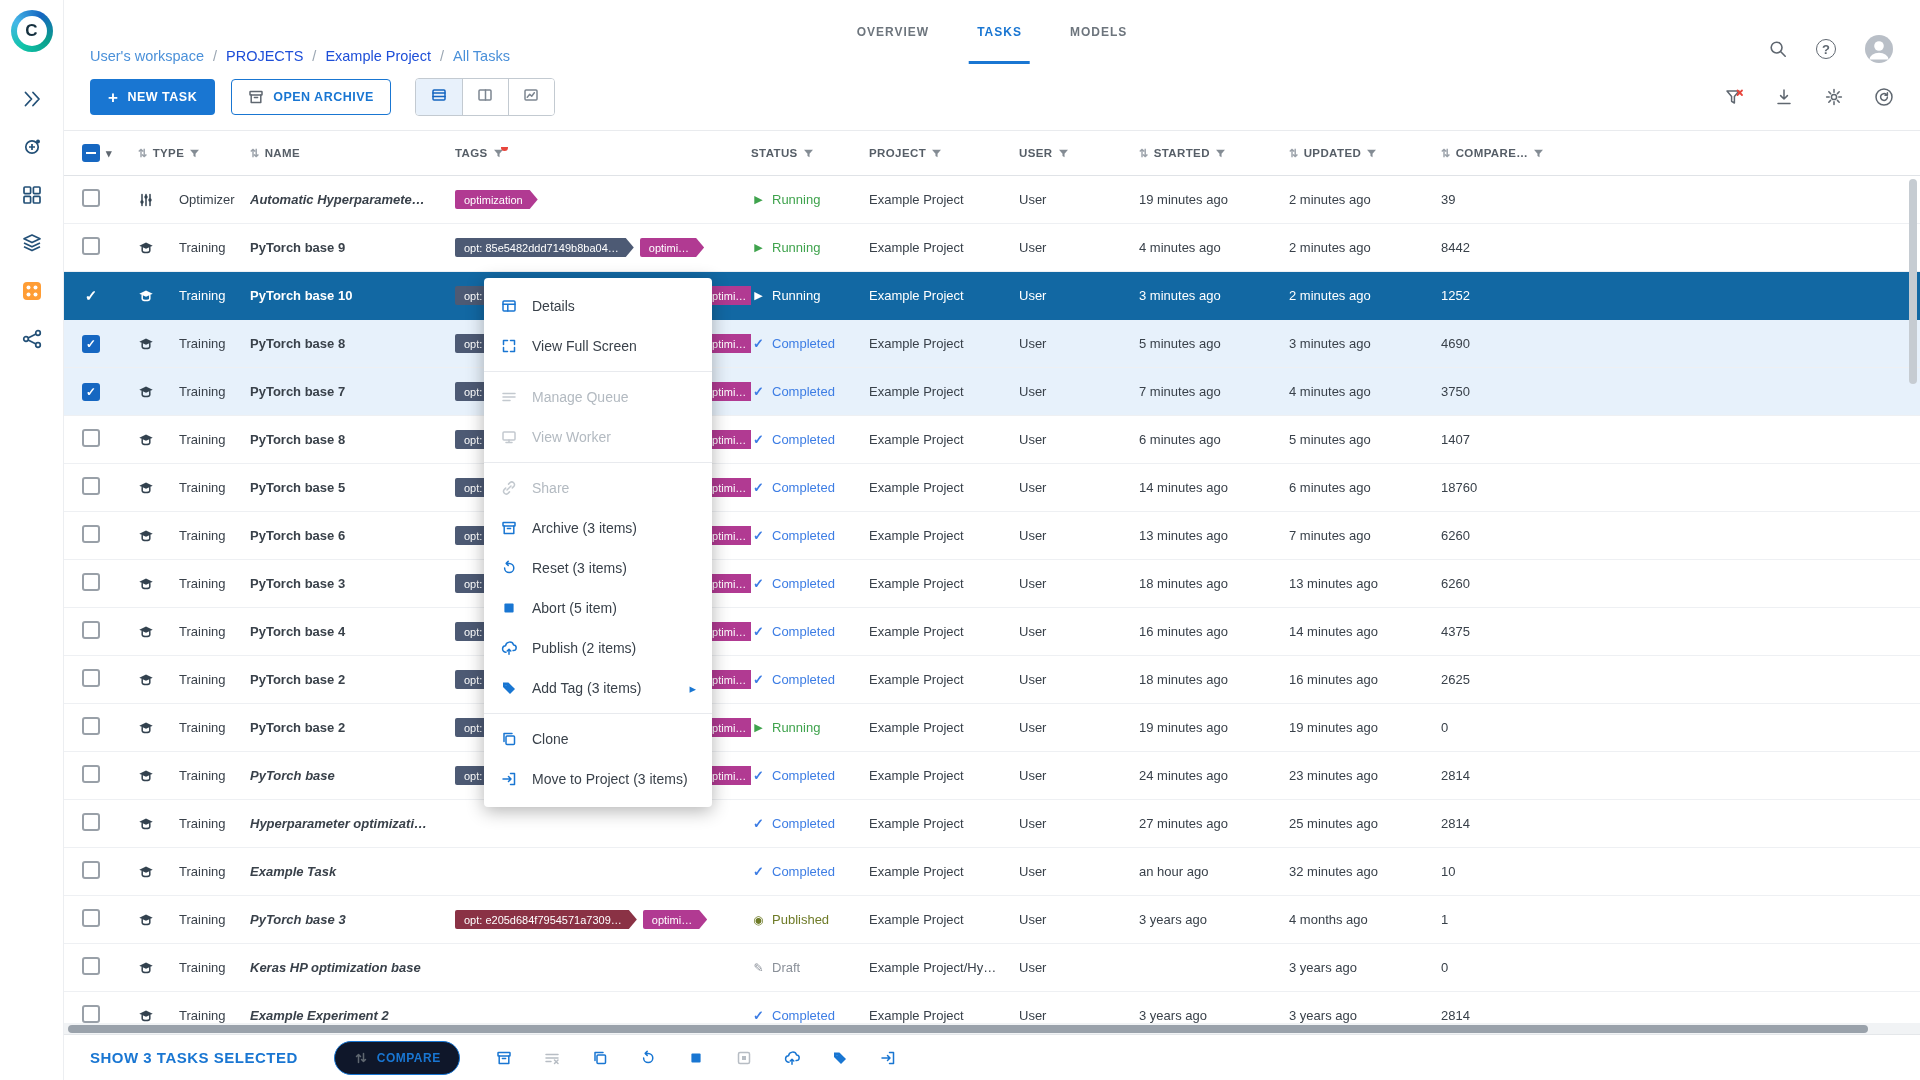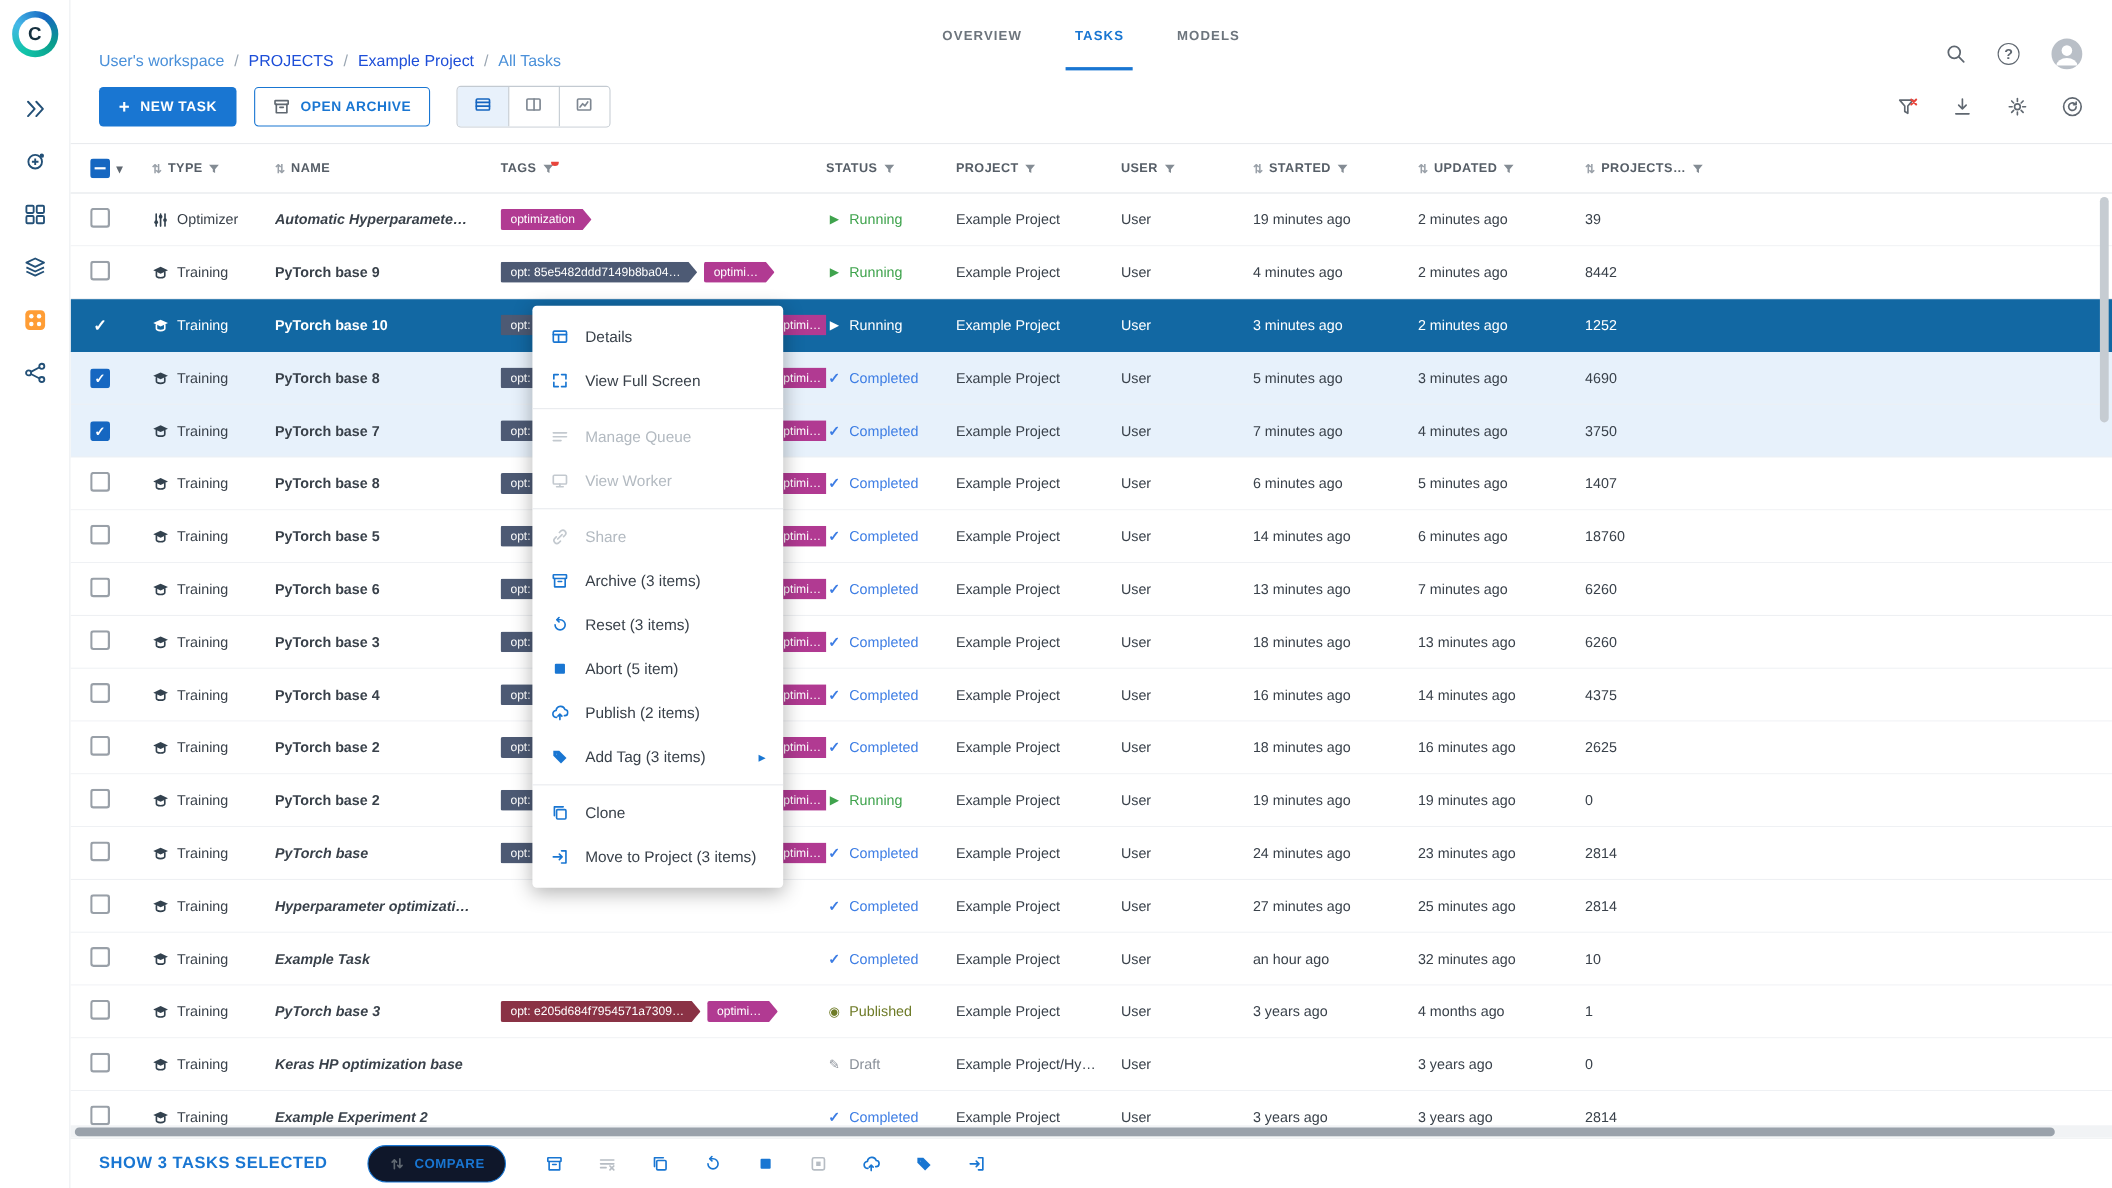--- a/index.html
+++ b/index.html
@@ -65,21 +65,21 @@
   .funnel{display:inline-flex;position:relative;color:#848c94}
   .fdot{position:absolute;right:-4px;top:-4px;width:7px;height:7px;border-radius:50%;background:#e8453c}
   .caret{color:#5f6770;font-size:11px;cursor:pointer}
 
   .tbl{flex:1;position:relative;overflow:hidden}
   .trow{display:grid;grid-template-columns:var(--cols);align-items:center;height:48px;padding-left:18px;
     border-bottom:1px solid #eef0f3;font-size:13px;background:#fff;cursor:pointer}
   .trow.checked{background:#e7f1fb}
   .trow.selected{background:#1268a3;color:#fff;border-bottom-color:#1268a3}
   .cell{overflow:hidden;white-space:nowrap;text-overflow:ellipsis;padding-right:10px}
-  .c-type{display:flex;align-items:center;gap:7px;color:#39414a}
+  .c-type{display:flex;align-items:center;gap:25px;color:#39414a}
   .ticn{color:#33424f;display:inline-flex}
   .selected .c-type,.selected .ticn{color:#fff}
   .c-name{font-weight:bold}
   .c-name.it{font-style:italic}
   .c-tags{display:flex;align-items:flex-start;gap:6px;overflow:hidden}
   .tag{height:19px;display:inline-flex;align-items:center;font-size:11px;color:#fff;
     padding:0 15px 0 9px;border-radius:2px;white-space:nowrap;flex:0 0 auto;cursor:pointer;
     clip-path:polygon(0 0,calc(100% - 8px) 0,100% 50%,calc(100% - 8px) 100%,0 100%)}
   .tg-magenta{background:#b13a92}
   .tg-dark{background:#4d5a74}
@@ -364,21 +364,21 @@
       <span class="sorticn">⇅</span>
       <span>UPDATED</span>
       <span class="funnel">
             <svg width="11" height="11" viewBox="0 0 16 16">
               <path d="M1.5 2.5h13l-5 6v5l-3-1.8V8.5z" fill="currentColor"></path>
             </svg>
           </span>
     </div>
         <div class="th">
       <span class="sorticn">⇅</span>
-      <span>PROJECTS…</span>
+      <span>COMPARE…</span>
       <span class="funnel">
             <svg width="11" height="11" viewBox="0 0 16 16">
               <path d="M1.5 2.5h13l-5 6v5l-3-1.8V8.5z" fill="currentColor"></path>
             </svg>
           </span>
     </div>
       </div>
 
     <div class="tbl">
       <div id="tbody">

